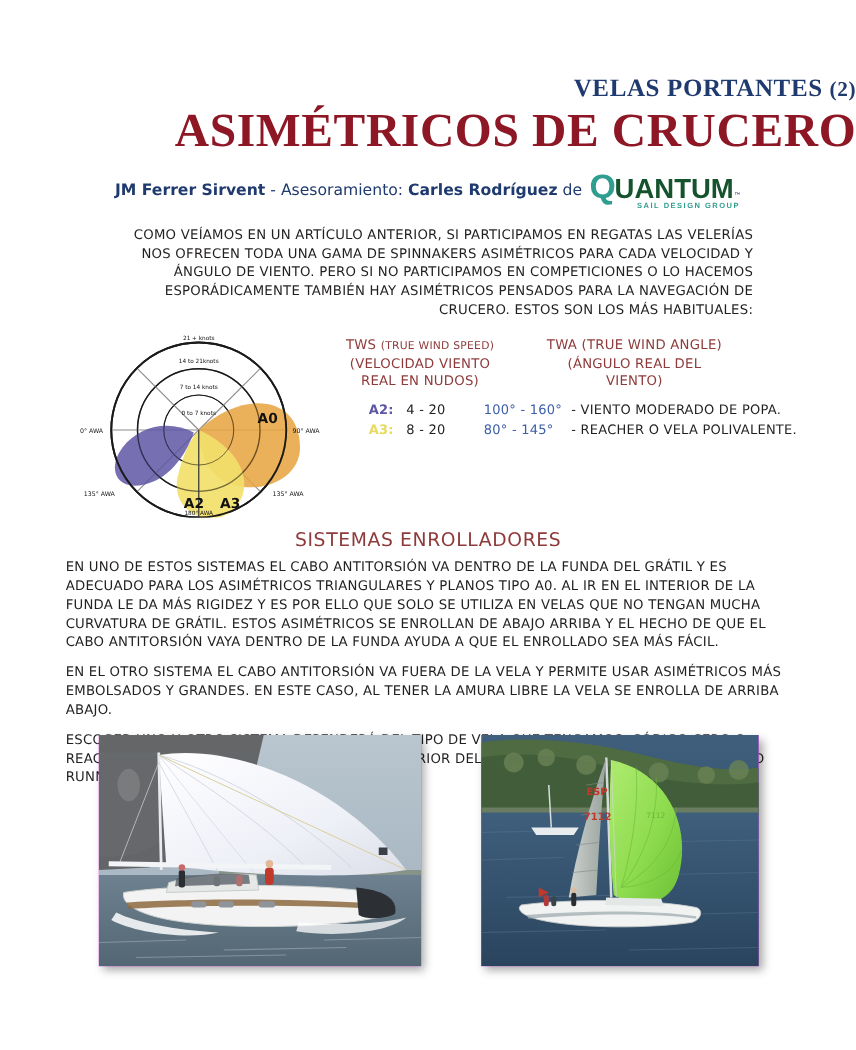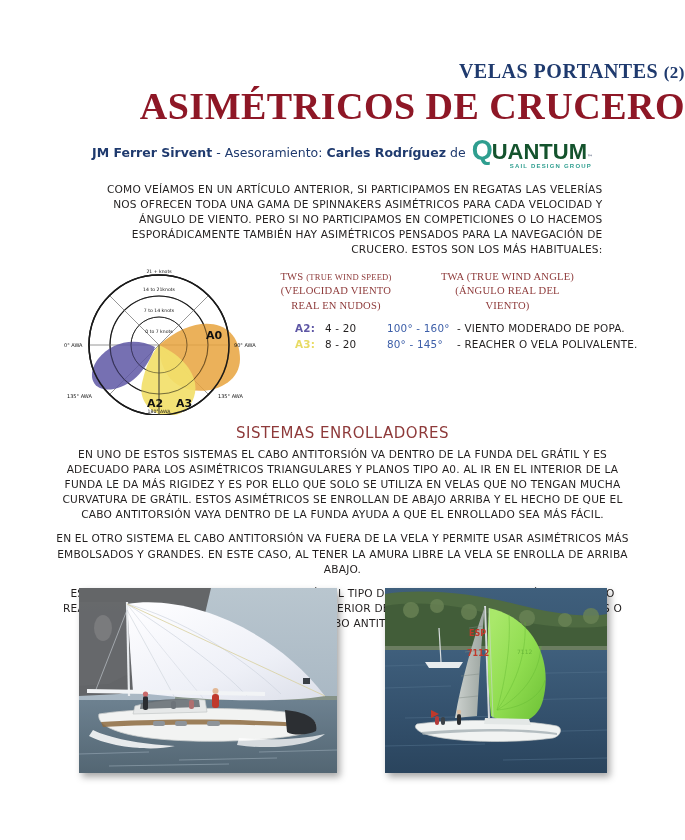--- a/index.html
+++ b/index.html
@@ -144,21 +144,20 @@
     top: 3px;
     width: 400px;
   }
   .legend-heads {
     display: flex;
     color: #8e3a3a;
     font-size: 10.6px;
     text-transform: uppercase;
     letter-spacing: 0.2px;
     line-height: 1.35;
-    font-family: Liberation Serif, serif;
   }
   .legend-head-col {
     flex: 0 0 auto;
     text-align: center;
   }
   .lh-tws { width: 148px; }
   .lh-twa { width: 195px; }
   .legend-heads .small {
     font-size: 8.6px;
   }
@@ -198,21 +197,21 @@
     color: #8e3a3a;
     font-size: 15px;
     text-transform: uppercase;
     letter-spacing: 0.5px;
     margin: 6px 0 3px 0;
   }
 
   .para {
     width: 580px;
     margin: 0 auto;
-    text-align: center;
+    text-align: left;
   }
   .para + .para { margin-top: 9px; }
 
   
   .photos {
     position: absolute;
     left: 0; right: 0;
     top: 588px;
     display: flex;
     justify-content: center;

